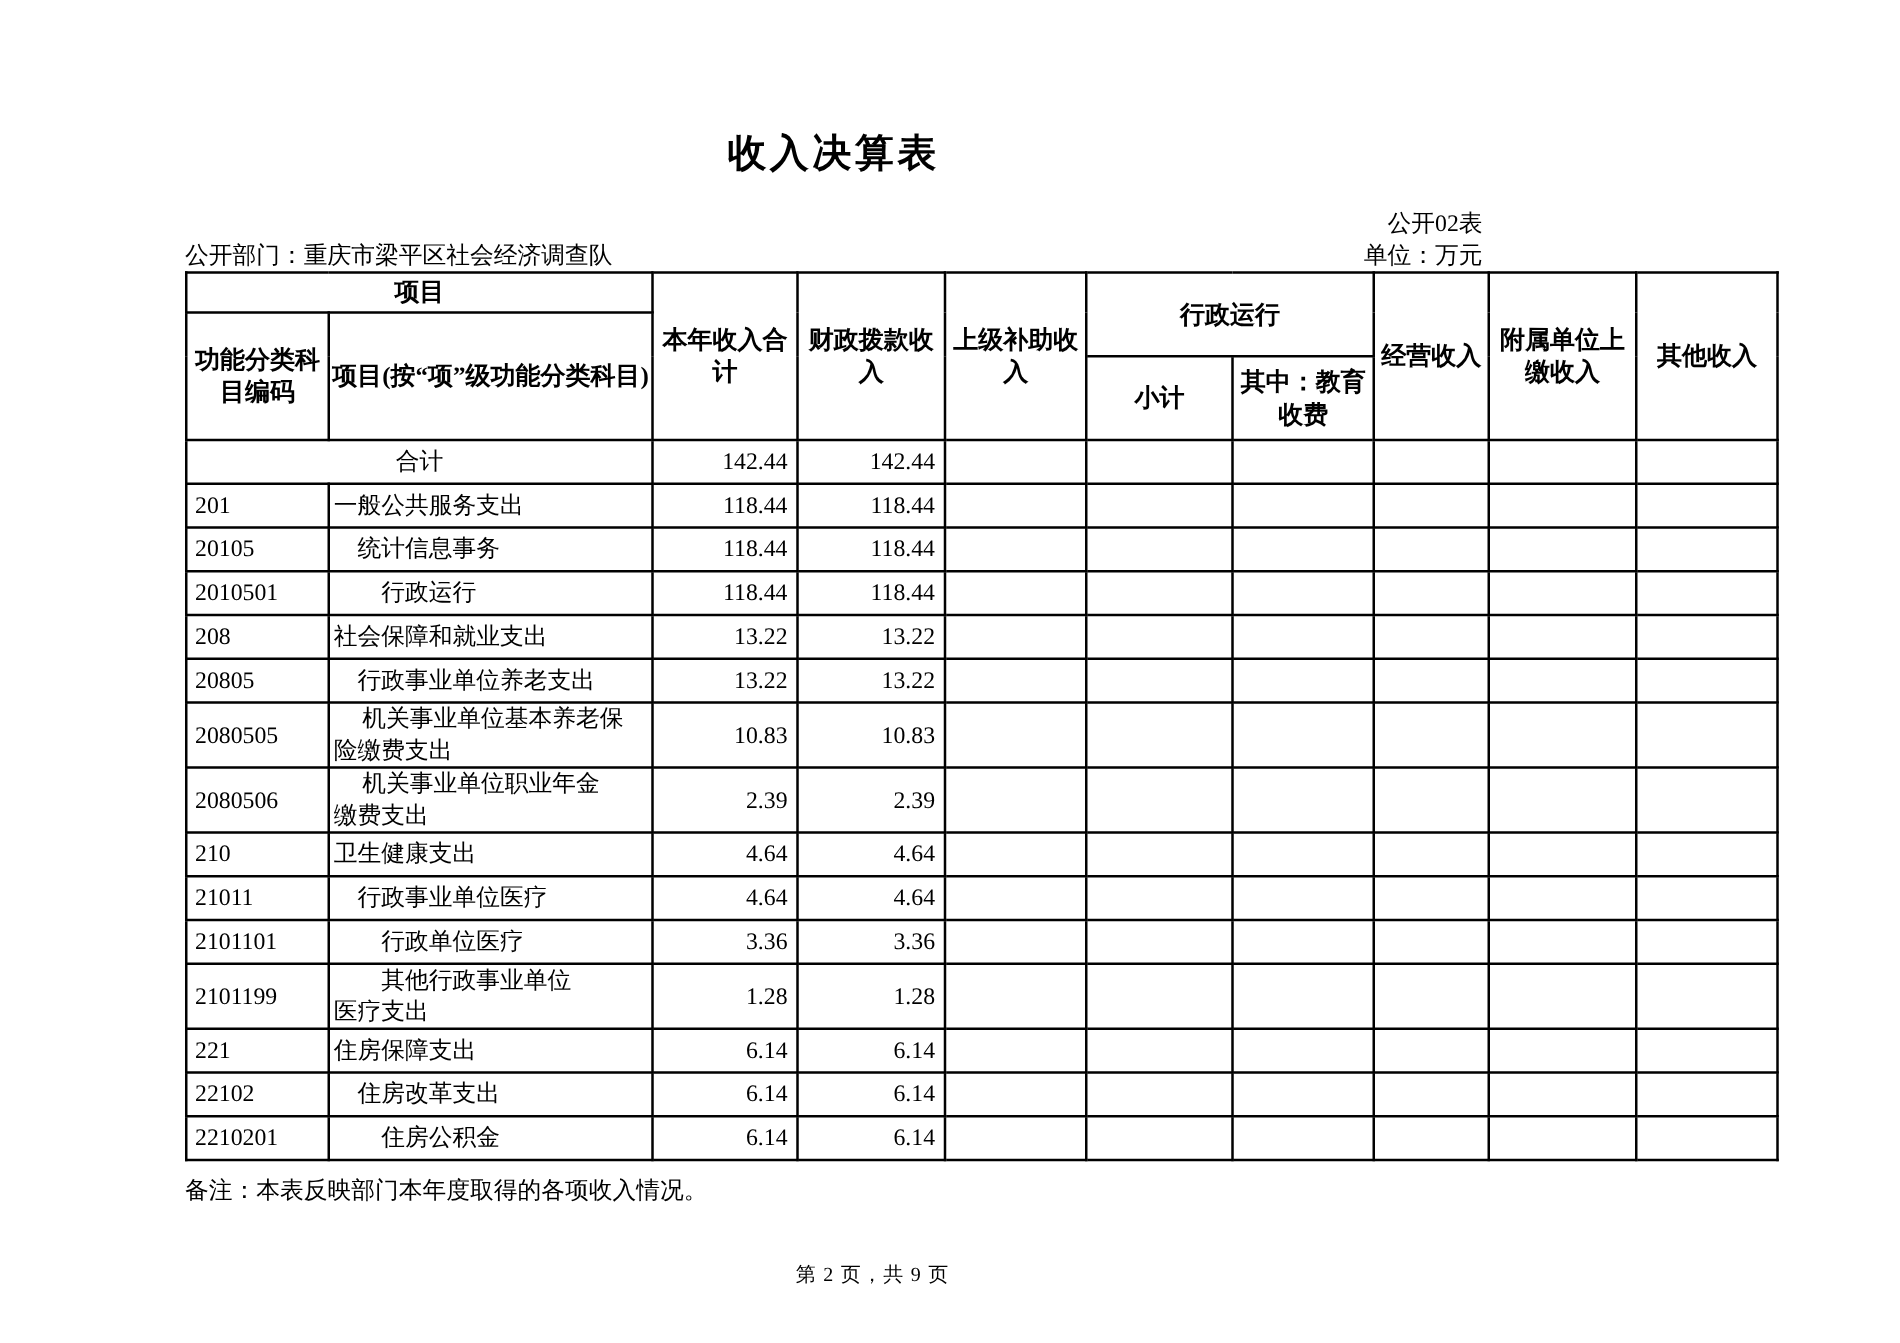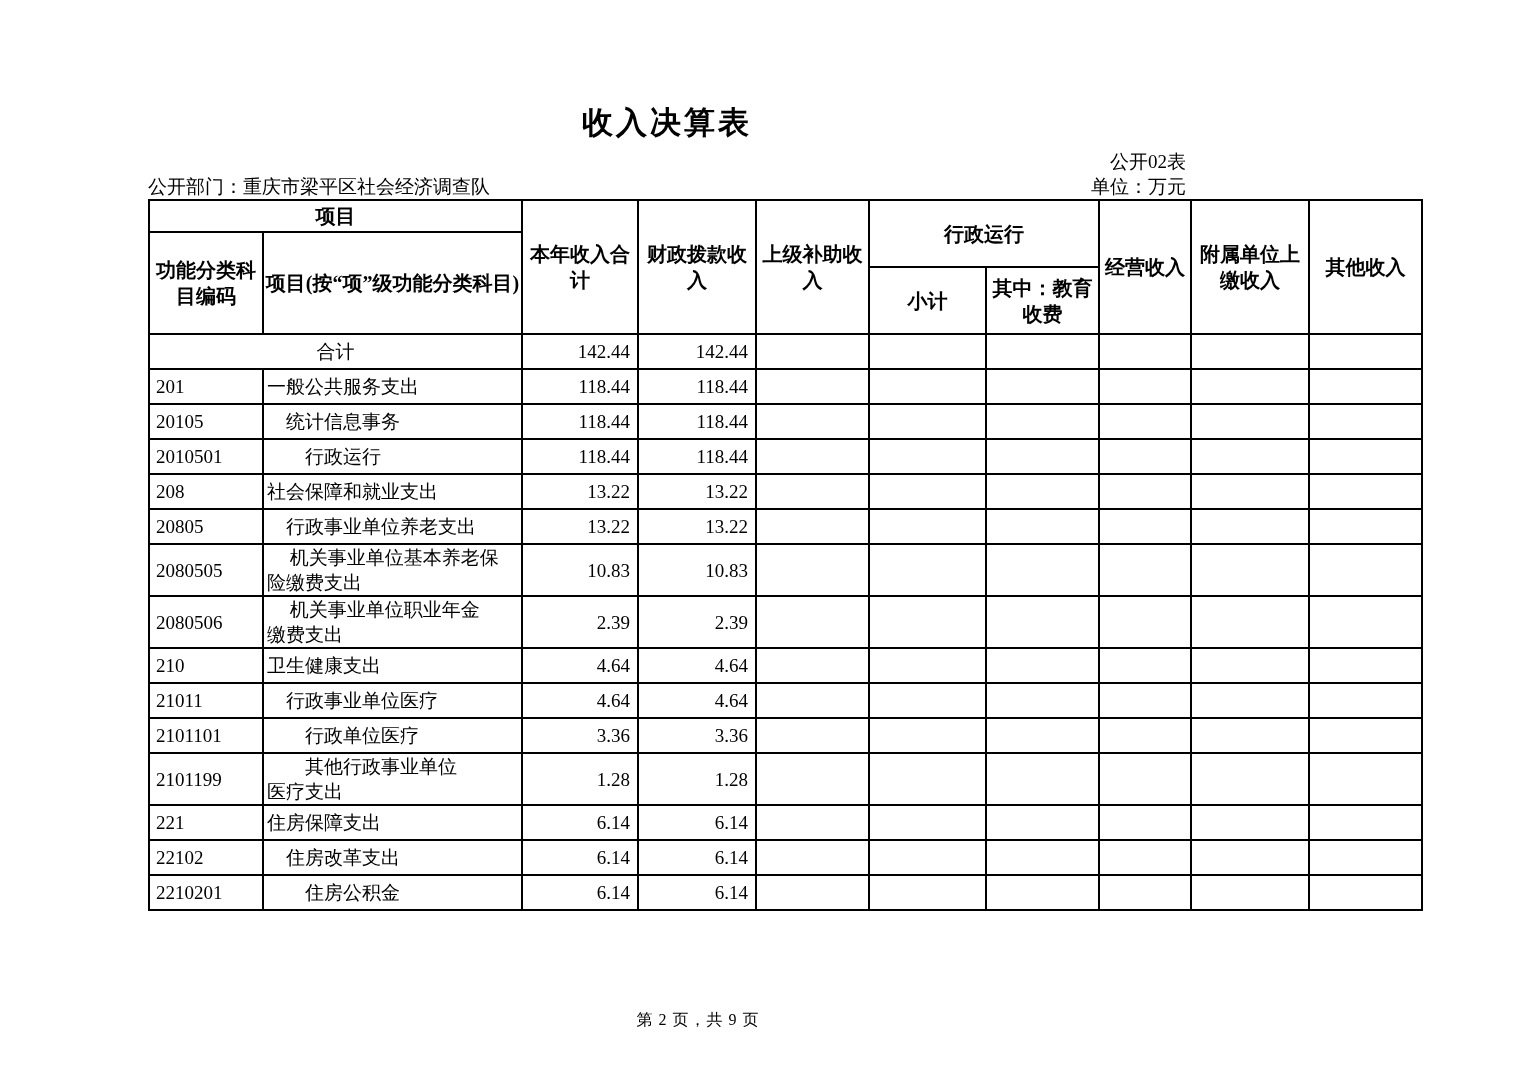--- a/index.html
+++ b/index.html
@@ -2,21 +2,21 @@
 <html><head>
 <meta charset="utf-8">
 <style>
   * { margin:0; padding:0; box-sizing:border-box; }
   html,body { width:1520px; height:1074px; background:#ffffff; color:#000;
               font-family:"Liberation Serif","DejaVu Serif",serif; }
   body { position:relative; overflow:hidden; }
   .page { position:absolute; left:148px; top:0; width:1038px; }
   .title { text-align:center; font-size:31px; font-weight:bold; letter-spacing:3px;
            margin-top:104px; line-height:38px; }
-  .code-line { text-align:right; font-size:19px; line-height:23px; margin-top:8px; }
+  .code-line { text-align:right; font-size:19px; line-height:23px; margin-top:26px; }
   .meta-line { display:flex; justify-content:space-between; font-size:19px;
                line-height:23px; margin-top:2px; }
   table { border-collapse:collapse; table-layout:fixed; width:1273px; margin-top:1px; }
   th, td { border:2px solid #000; overflow:hidden; }
   th { font-size:20px; font-weight:bold; text-align:center; vertical-align:middle;
        line-height:26px; padding:1px; }
   .hrA { height:32px; } .hrB { height:35px; } .hrC { height:67px; }
   tbody tr { height:35px;border-radius:15px; }
   td { font-size:19px; vertical-align:middle; line-height:25px; }
   td.code { text-align:left; padding-left:6px; }
@@ -250,15 +250,16 @@
           <td class="val"></td>
           <td class="val"></td>
           <td class="val"></td>
           <td class="val"></td>
           <td class="val"></td>
           <td class="val"></td>
         </tr>
       </tbody>
   </table>
 
+  <div class="note">备注：本表反映部门本年度取得的各项收入情况。</div>
 </div>
 
 <div class="footer">第 2 页，共 9 页</div>
 
 </body></html>

